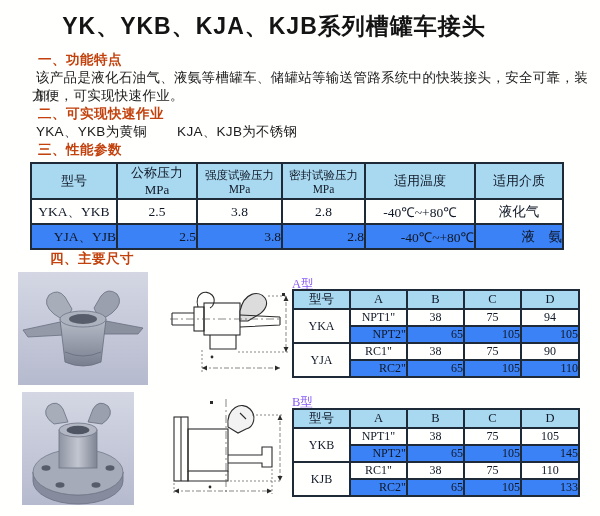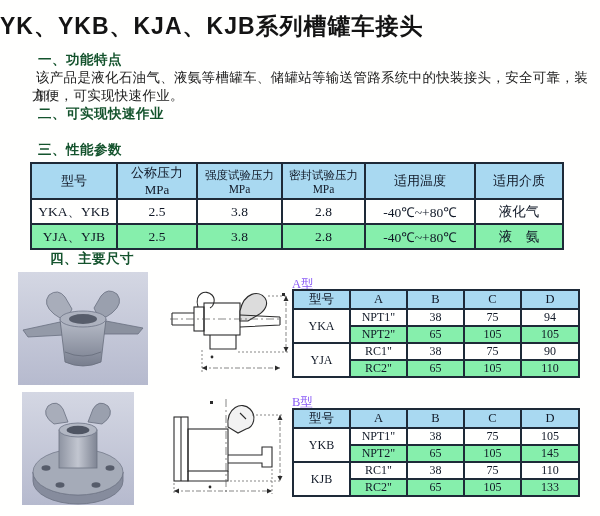--- a/index.html
+++ b/index.html
@@ -1,29 +1,29 @@
 <!DOCTYPE html>
 <html><head>
 <meta charset="utf-8">
 <style>
   html,body{margin:0;padding:0;}
   body{background:#fffffe;font-family:"Liberation Sans",sans-serif;}
   .canvas{position:relative;width:600px;height:516px;background:#fffffe;overflow:hidden;}
   .abs{position:absolute;}
-  .page-title{width:548px;top:11px;left:0;font-size:23px;font-weight:700;
+  .page-title{width:548px;text-align:center;top:11px;left:0;font-size:23px;font-weight:700;
               color:#141414;letter-spacing:1px;font-family:"Liberation Sans",sans-serif;}
-  .red-h{color:#14532d;font-weight:700;font-size:13.5px;letter-spacing:.5px;}
+  .red-h{color:#c2410c;font-weight:700;font-size:13.5px;letter-spacing:.5px;}
   .body-txt{font-size:13.5px;color:#1b1b1b;letter-spacing:.3px;}
   .mat-gap{display:inline-block;margin-right:26px;}
 
   table{border-collapse:collapse;table-layout:fixed;}
   th,td{border:2px solid #1e2a38;text-align:center;vertical-align:middle;
         font-family:"Liberation Serif",serif;color:#101826;padding:0;overflow:hidden;}
   th{background:#a9d9f1;font-weight:400;}
-  .yellow{background:#86efac;}
+  .yellow{background:#3b82f6;text-align:right;}
 
   .perf{width:532px;}
   .perf th{height:24px;font-size:13px;}
   .perf td{height:23px;font-size:13.5px;}
 
   .dims{width:286px;}
   .dims th{height:15px;font-size:12.5px;}
   .dims td{height:14px;font-size:12px;}
   .dimsB th{height:17px;}
   .dimsB td{height:15px;}
@@ -36,20 +36,24 @@
 
 <div class="canvas">
 
   <div class="abs page-title">YK、YKB、KJA、KJB系列槽罐车接头</div>
 
   <div class="abs red-h" style="left:38px;top:51px;">一、功能特点</div>
   <div class="abs body-txt" style="left:36px;top:69px;">该产品是液化石油气、液氨等槽罐车、储罐站等输送管路系统中的快装接头，安全可靠，装卸</div>
   <div class="abs body-txt" style="left:8px;top:87px;margin-left:24px;">方便，可实现快速作业。</div>
 
   <div class="abs red-h" style="left:38px;top:105px;">二、可实现快速作业</div>
+  <div class="abs body-txt" style="left:36px;top:123px;">
+    <span class="mat-gap">YKA、YKB为黄铜</span>
+    <span>KJA、KJB为不锈钢</span>
+  </div>
 
   <div class="abs red-h" style="left:38px;top:141px;">三、性能参数</div>
 
   <table class="abs perf" style="left:30px;top:162px;">
     <colgroup>
         <col style="width:86px">
         <col style="width:80px">
         <col style="width:85px">
               <col style="width:83px">
         <col style="width:110px">

